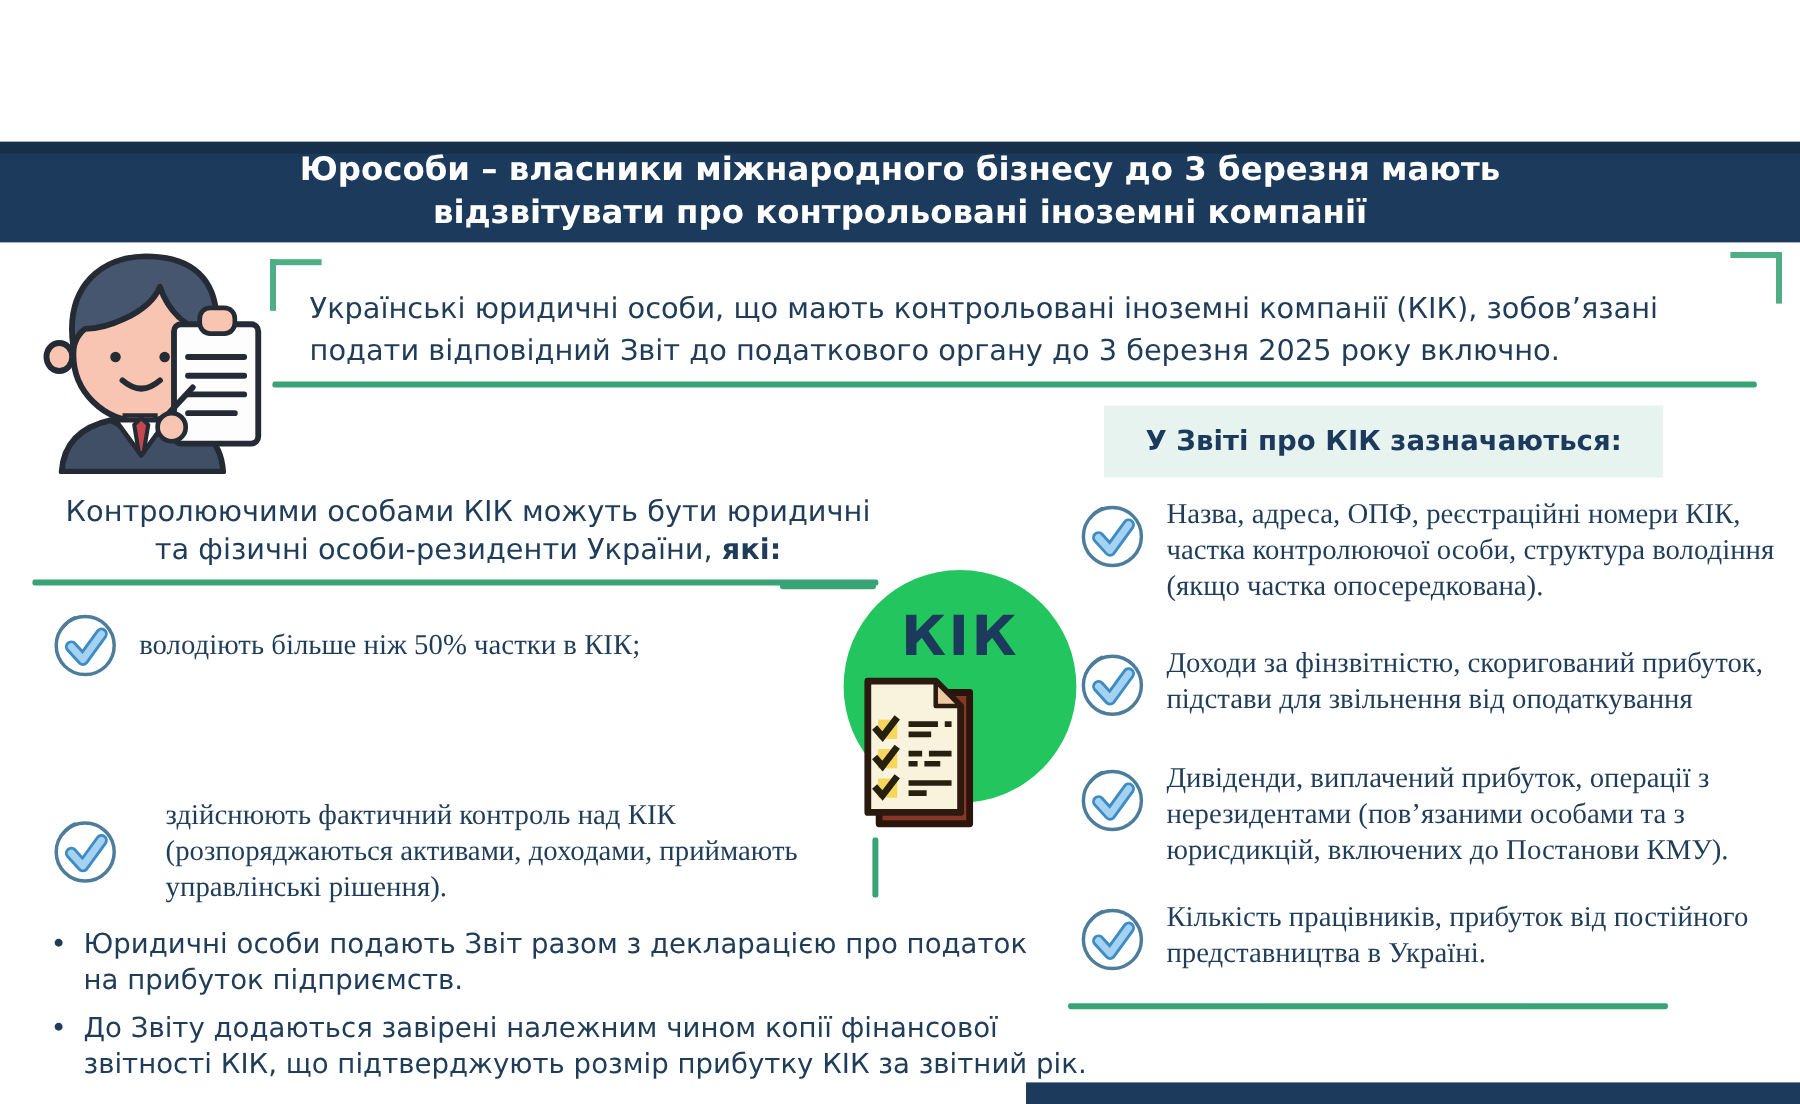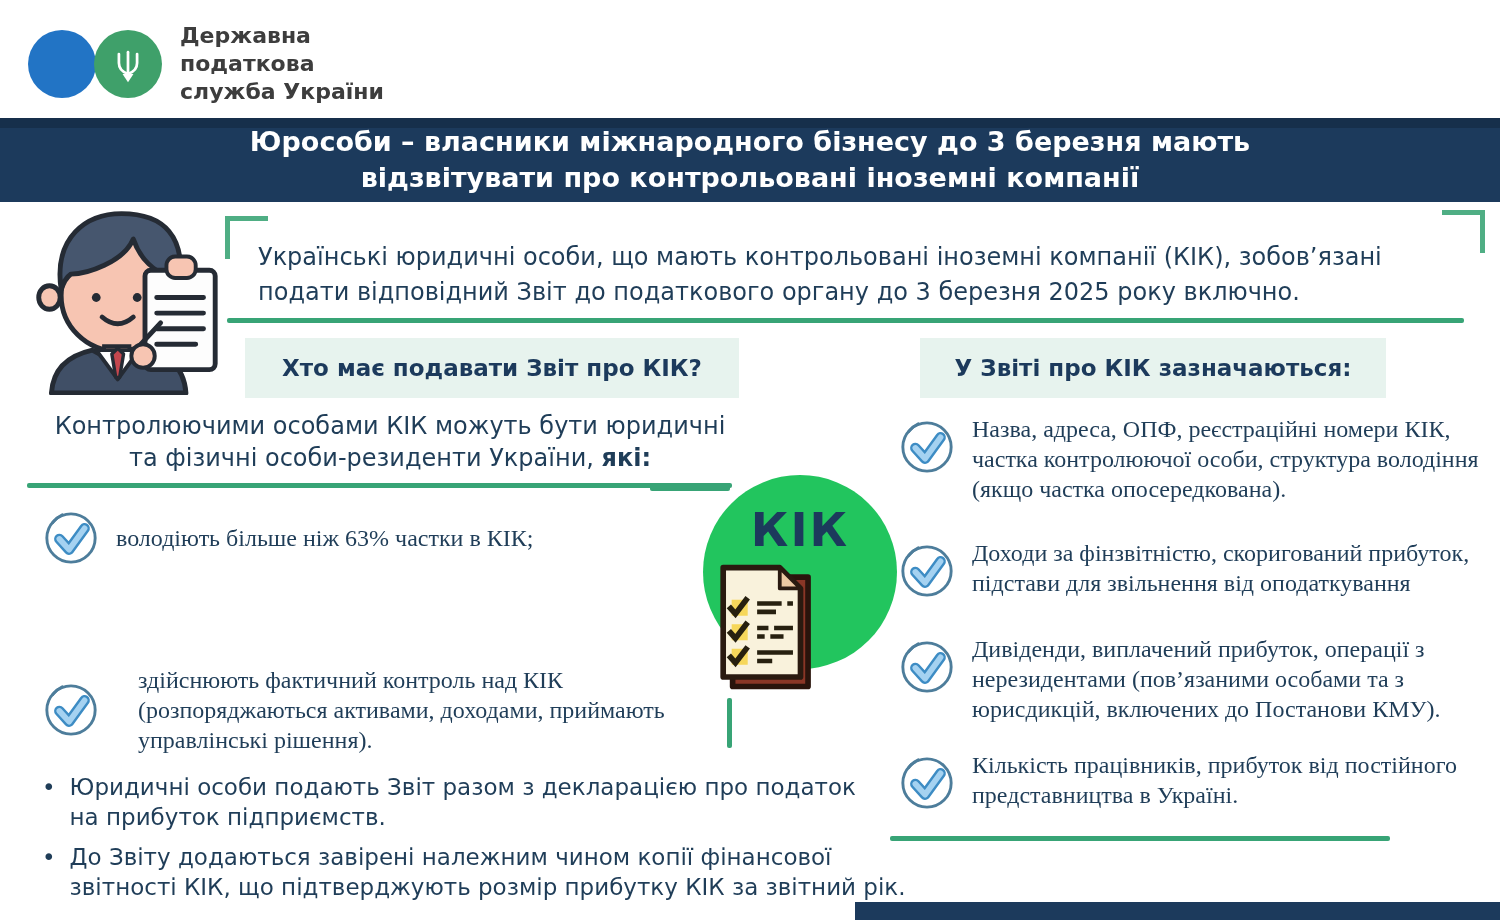--- a/index.html
+++ b/index.html
@@ -71,37 +71,20 @@
   .r-row1{left:898px;top:414px;}
   .r-row2{left:898px;top:538px;}
   .r-row3{left:898px;top:634px;}
   .r-row4{left:898px;top:750px;}
 </style>
 </head>
 <body>
 
 <div class="page">
 
-  <div class="logo">
-    <div class="logo-circles">
-      <div class="c-blue"></div>
-      <div class="c-green">
-        <svg width="40" height="40" viewBox="0 0 44 44">
-          <path d="M12 11 v10 c0 7 4 10 10 12 c6 -2 10 -5 10 -12 v-10" fill="none" stroke="#ffffff" stroke-width="3" stroke-linecap="round"></path>
-          <path d="M22 9 v24" fill="none" stroke="#ffffff" stroke-width="3" stroke-linecap="round"></path>
-          <polygon points="22,42 16,33 28,33" fill="#ffffff"></polygon>
-        </svg>
-      </div>
-    </div>
-    <div class="org-name">
-      <div>Державна</div>
-      <div>податкова</div>
-      <div>служба України</div>
-    </div>
-  </div>
 
   <div class="banner">
     <div>Юрособи – власники міжнародного бізнесу до 3 березня мають</div>
     <div>відзвітувати про контрольовані іноземні компанії</div>
   </div>
 
   <svg class="illustration" viewBox="0 0 200 200">
     <ellipse cx="22" cy="100" rx="11" ry="12" fill="#f7c5b2" stroke="#252b34" stroke-width="5"></ellipse>
     <ellipse cx="92" cy="98" rx="58" ry="57" fill="#f7c5b2" stroke="#252b34" stroke-width="5"></ellipse>
     <path d="M34 92 C26 38 60 14 96 14 C142 14 160 40 156 82 C128 76 114 58 108 40 C98 64 60 76 44 76 C38 80 36 86 34 92 Z" fill="#46566e" stroke="#252b34" stroke-width="5" stroke-linejoin="round"></path>
@@ -126,36 +109,35 @@
   <div class="hr hr-right"></div>
   <div class="hr dash-h"></div>
   <div class="dash-v"></div>
   <div class="bottom-bar"></div>
 
   <div class="intro">
     <div>Українські юридичні особи, що мають контрольовані іноземні компанії (КІК), зобов’язані</div>
     <div>подати відповідний Звіт до податкового органу до 3 березня 2025 року включно.</div>
   </div>
 
-  <div class="sec-head sec-head-left">Хто має подавати Звіт про КІК?</div>
   <div class="sec-head sec-head-right">У Звіті про КІК зазначаються:</div>
 
   <div class="lead">
     <div>Контролюючими особами КІК можуть бути юридичні</div>
     <div><span>та фізичні особи-резиденти України, </span><b>які:</b></div>
   </div>
 
   <div class="check-row center l-row l-row1">
     <svg class="check-icon" viewBox="0 0 60 60">
       <circle cx="30" cy="30" r="25" fill="none" stroke="#4d7d9b" stroke-width="3"></circle>
       <path d="M11 14 A26 26 0 0 1 21 6" fill="none" stroke="#4d7d9b" stroke-width="3" stroke-linecap="round"></path>
       <path d="M18 31 l10 11 l16 -22" fill="none" stroke="#3d8cc4" stroke-width="11" stroke-linecap="round" stroke-linejoin="round"></path>
       <path d="M18 31 l10 11 l16 -22" fill="none" stroke="#a5d2f1" stroke-width="6" stroke-linecap="round" stroke-linejoin="round"></path>
     </svg>
-    <div class="check-text">володіють більше ніж 63% частки в КІК;</div>
+    <div class="check-text">володіють більше ніж 50% частки в КІК;</div>
   </div>
 
 
   <div class="check-row center l-row l-row3">
     <svg class="check-icon" viewBox="0 0 60 60">
       <circle cx="30" cy="30" r="25" fill="none" stroke="#4d7d9b" stroke-width="3"></circle>
       <path d="M11 14 A26 26 0 0 1 21 6" fill="none" stroke="#4d7d9b" stroke-width="3" stroke-linecap="round"></path>
       <path d="M18 31 l10 11 l16 -22" fill="none" stroke="#3d8cc4" stroke-width="11" stroke-linecap="round" stroke-linejoin="round"></path>
       <path d="M18 31 l10 11 l16 -22" fill="none" stroke="#a5d2f1" stroke-width="6" stroke-linecap="round" stroke-linejoin="round"></path>
     </svg>

